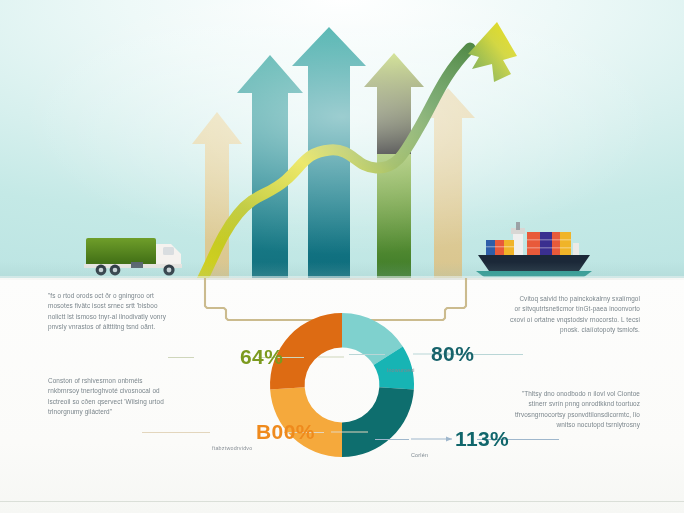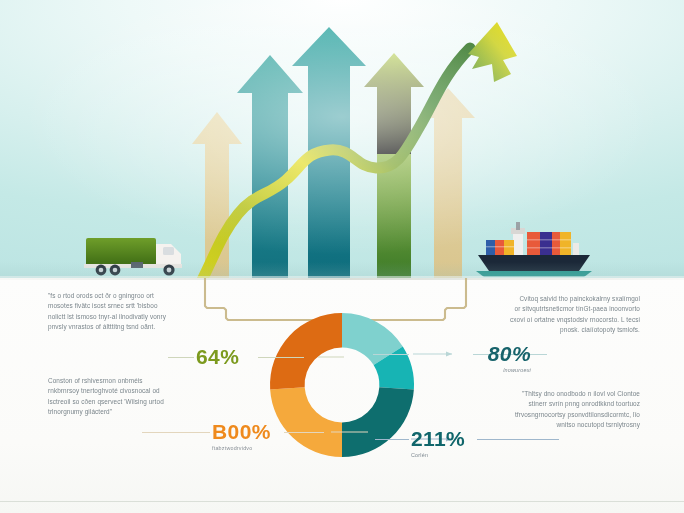--- a/index.html
+++ b/index.html
@@ -34,37 +34,37 @@
   .txt.right{right:44px;width:158px;text-align:right;}
   #text-tl{top:291px;}
   #text-bl{top:376px;}
   #text-tr{top:294px;}
   #text-br{top:389px;}
   .txt .ln{display:block;white-space:nowrap;overflow:hidden;}
 
   
   .callout{position:absolute;}
   .callout .pct{font-weight:bold;font-size:21px;letter-spacing:.4px;line-height:21px;
-    filter:blur(.22px);}
+    filter:blur(.22px);margin-left:44px;}
   .callout .sub{font-size:5.4px;line-height:8px;color:#7d8890;letter-spacing:.2px;
     filter:blur(.45px);margin-top:2px;}
   .callout .rule{position:absolute;height:1px;top:11px;}
 
   #callout-64{left:196px;top:346px;width:120px;text-align:left;}
   #callout-64 .pct{color:#7c9a1e;}
   #callout-64 .rule.a{left:-28px;width:26px;background:#cfd6bb;}
   #callout-64 .rule.b{left:62px;width:46px;background:#cfd6bb;}
 
   #callout-b00{left:212px;top:421px;width:120px;text-align:left;}
   #callout-b00 .pct{color:#ef8a1d;}
   #callout-b00 .sub{color:#8a9198;}
   #callout-b00 .rule.a{left:-70px;width:68px;background:#e3d6bd;}
   #callout-b00 .rule.b{left:72px;width:40px;background:#e3d6bd;}
 
-  #callout-80{left:411px;top:343px;width:120px;text-align:right;font-style:italic;}
+  #callout-80{left:387px;top:343px;width:120px;text-align:left;}
   #callout-80 .pct{color:#17636b;}
   #callout-80 .rule.a{left:-38px;width:36px;background:#b9d6d6;}
   #callout-80 .rule.b{left:62px;width:74px;background:#b9d6d6;}
 
   #callout-211{left:411px;top:428px;width:120px;text-align:left;}
   #callout-211 .pct{color:#10666b;}
   #callout-211 .rule.a{left:-36px;width:34px;background:#9fb7cc;}
   #callout-211 .rule.b{left:66px;width:82px;background:#9fb7cc;}
 </style>
 </head>
@@ -271,17 +271,17 @@
   <div class="callout" id="callout-80">
     <div class="rule a"></div>
     <div class="rule b"></div>
     <div class="pct">80%</div>
     <div class="sub">lnowuroexi</div>
   </div>
 
   <div class="callout" id="callout-211">
     <div class="rule a"></div>
     <div class="rule b"></div>
-    <div class="pct">211%</div>
+    <div class="pct">113%</div>
     <div class="sub">Corlén</div>
   </div>
 
 </div>
 
 </body></html>

